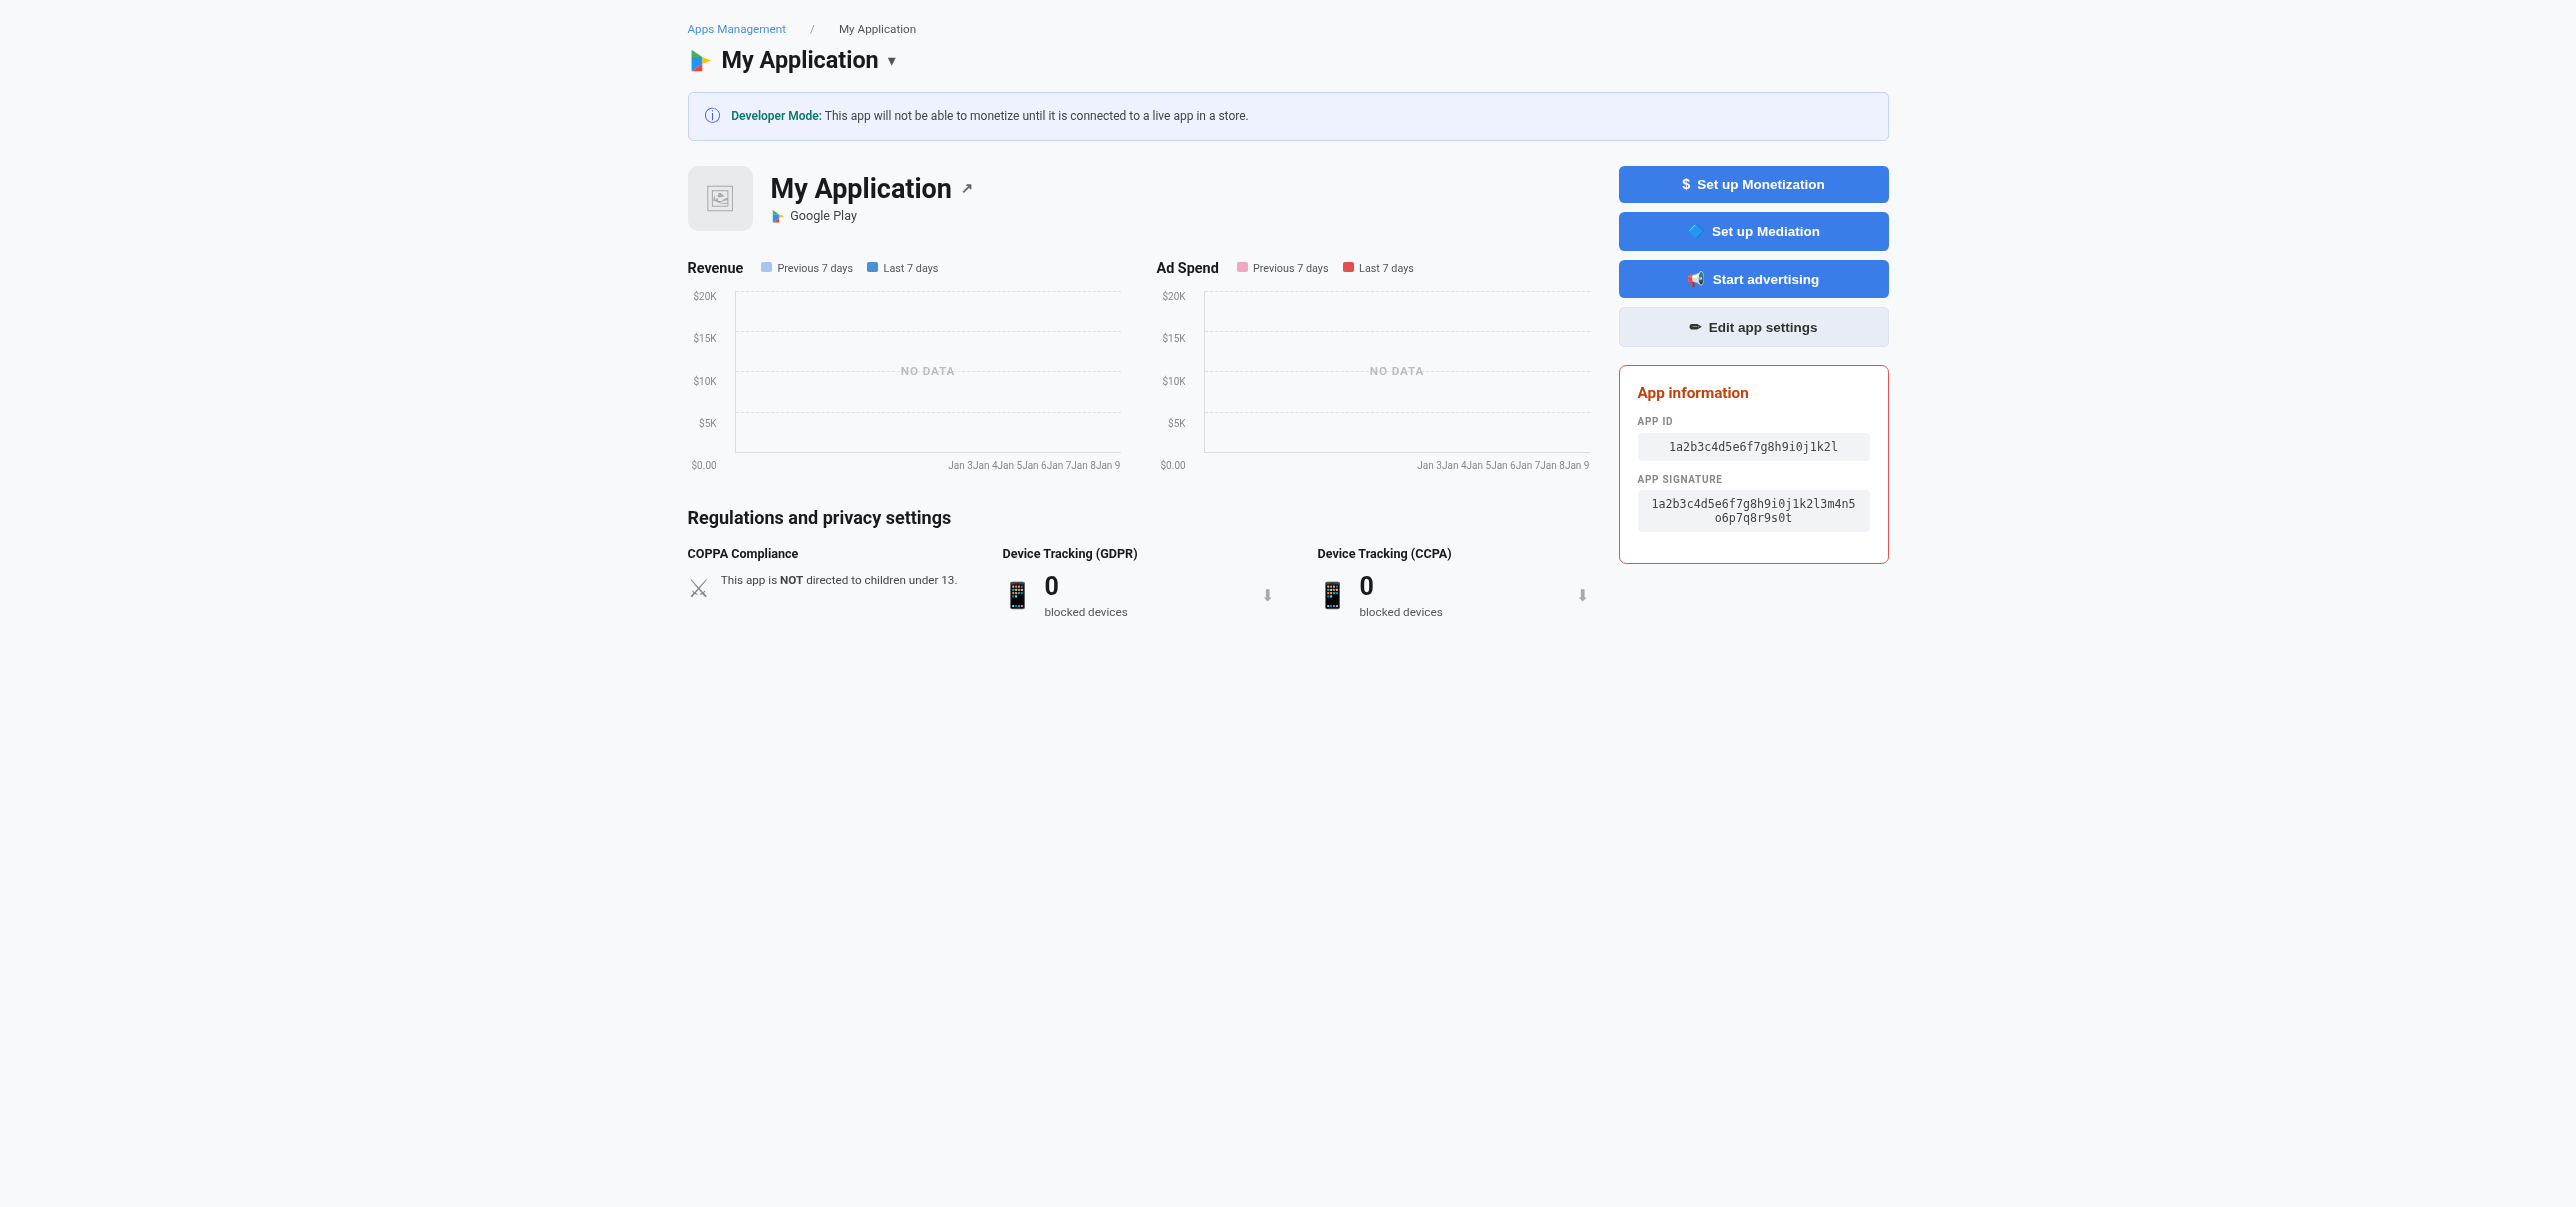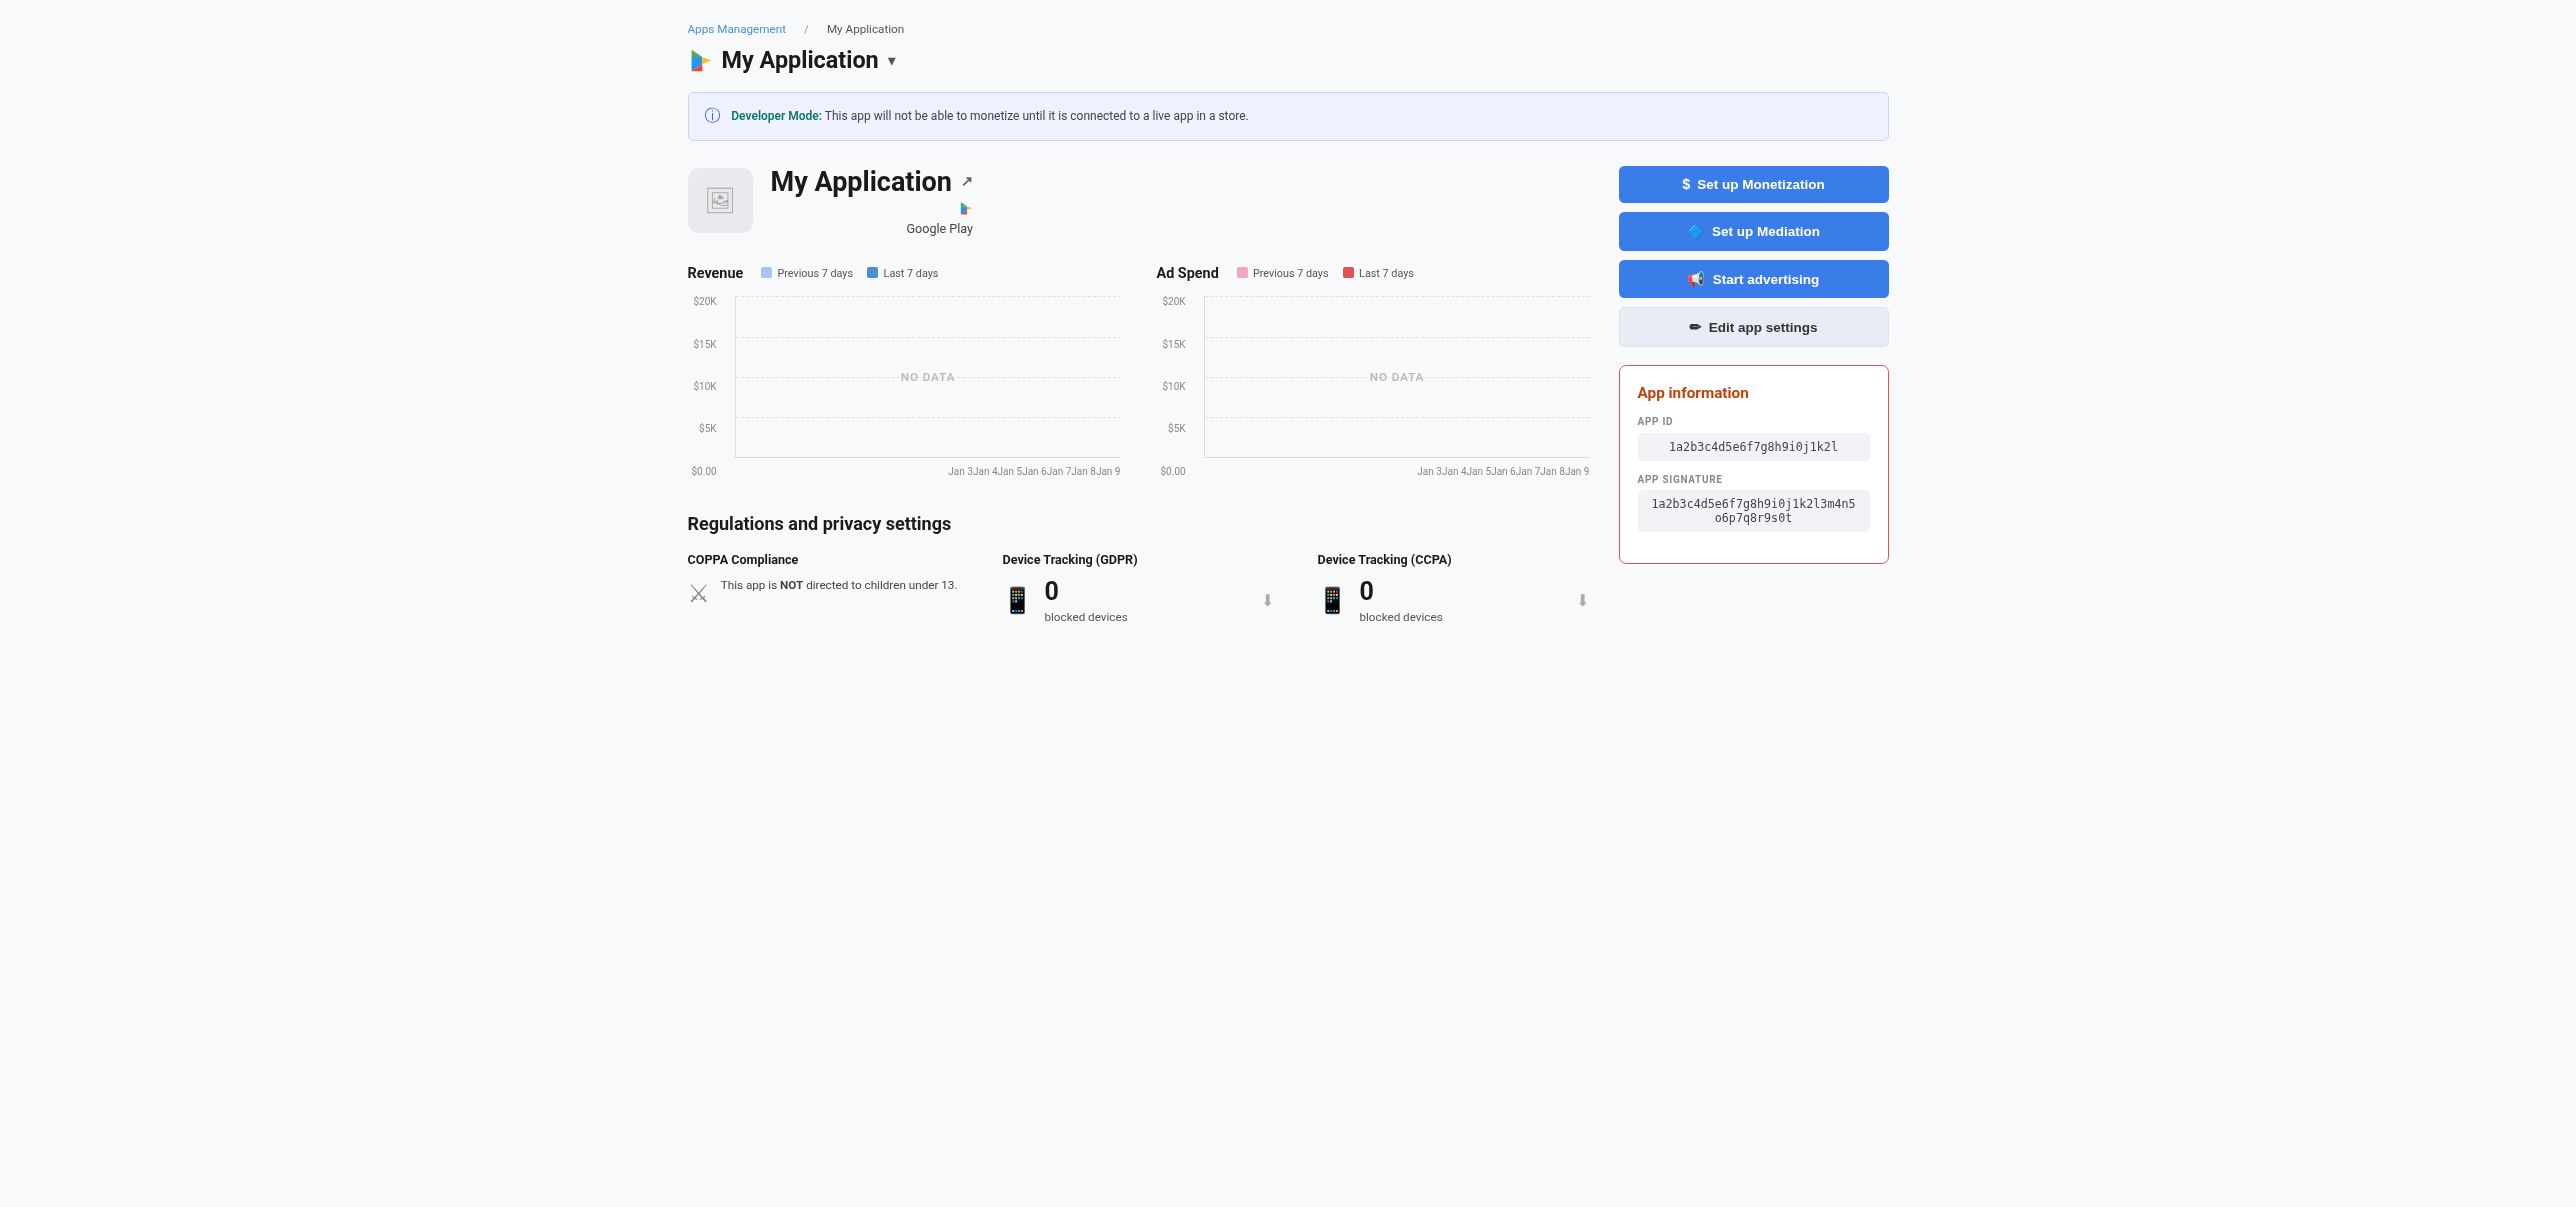--- a/index.html
+++ b/index.html
@@ -1,21 +1,21 @@
 <!DOCTYPE html>
 <html style="font-size:14.4px"><head>
   <meta charset="utf-8">
   <style>
     * { box-sizing: border-box; margin: 0; padding: 0; }
     body { font-family: -apple-system, BlinkMacSystemFont, 'Segoe UI', Roboto, sans-serif; background: #f8f9fa; color: #333; font-size: 12.6px; }
     
     .page-wrapper { max-width: 1259px; margin: 0 auto; padding: 21.6px 29px; }
     
     
-    .breadcrumb { display: flex; align-items: flex-end; gap: 18px; margin-bottom: 10.8px; font-size: 11.7px; color: #666; }
+    .breadcrumb { display: flex; align-items: flex-end; gap: 24px; margin-bottom: 10.8px; font-size: 11.7px; color: #666; }
     .breadcrumb-link { color: #4a90d9; cursor: pointer; }
     .breadcrumb-separator { color: #999; }
     .breadcrumb-current { color: #555; }
     
     
     .app-title-row { display: flex; align-items: center; gap: 9px; margin-bottom: 18px; }
     .play-icon { width: 25px; height: 25px; }
     .app-title-text { font-size: 23.4px; font-weight: 700; color: #1a1a1a; }
     .dropdown-arrow { color: #555; font-size: 16px; cursor: pointer; }
     
@@ -29,21 +29,21 @@
     .left-panel { flex: 1; min-width: 0; }
     .right-panel { width: 270px; flex-shrink: 0; }
     
     
     .app-header { display: flex; align-items: center; gap: 18px; margin-bottom: 29px; }
     .app-icon-box { width: 65px; height: 65px; background: #e8eaed; border-radius: 10.8px; display: flex; align-items: center; justify-content: center; }
     .app-icon-placeholder { color: #aaa; font-size: 25px; }
     .app-name-block {}
     .app-name { font-size: 27px; font-weight: 700; color: #1a1a1a; display: flex; align-items: center; gap: 9px; }
     .external-link-icon { font-size: 14.4px; color: #666; cursor: pointer; }
-    .app-store { display: flex; align-items: flex-end; gap: 5.4px; margin-top: 3.6px; font-size: 12.6px; color: #444; flex-direction: column; }
+    .app-store { display: flex; align-items: center; gap: 5.4px; margin-top: 3.6px; font-size: 12.6px; color: #444; }
     
     
     .charts-row { display: flex; gap: 36px; margin-bottom: 36px; }
     .chart-container { flex: 1; }
     .chart-header { display: flex; align-items: center; gap: 18px; margin-bottom: 14.4px; }
     .chart-title { font-size: 14.4px; font-weight: 700; color: #1a1a1a; }
     .legend { display: flex; align-items: center; gap: 14.4px; }
     .legend-item { display: flex; align-items: flex-start; gap: 5.4px; font-size: 10.8px; color: #555; }
     .legend-dot { width: 10.8px; height: 10.8px; border-radius: 1.8px; }
     

